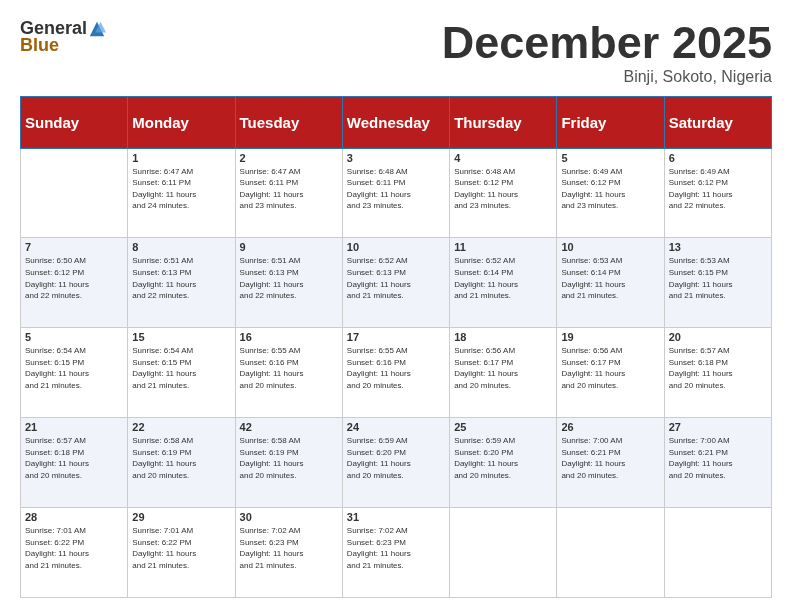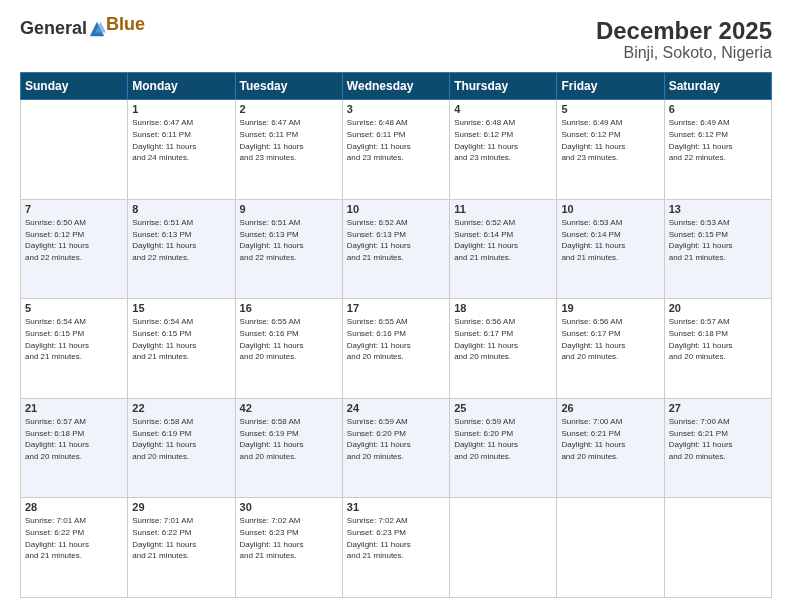--- a/index.html
+++ b/index.html
@@ -18,61 +18,62 @@
       flex-direction: column;
     }
     .header {
       display: flex;
       justify-content: space-between;
       align-items: flex-start;
       margin-bottom: 10px;
     }
     .logo {
       display: flex;
+      flex-direction: column;
       align-items: flex-start;
     }
     .logo-text {
       display: flex;
       align-items: center;
       font-size: 18px;
       font-weight: bold;
       color: #333;
     }
     .logo-general { color: #333; }
     .logo-blue { color: #1a6bbf; }
     .logo-icon {
       width: 18px;
       height: 18px;
       margin-left: 1px;
     }
     .title-area {
       text-align: right;
     }
     .month-title {
-      font-size: 24px;
+      font-size: 45px;
       font-weight: bold;
       color: #333;
       line-height: 1.1;
     }
     .location {
       font-size: 16px;
       color: #555;
     }
     .calendar-table {
       width: 100%;
       border-collapse: collapse;
       flex: 1;
       table-layout: fixed;
     }
     .calendar-table thead tr th {
-      background-color: #0c4a6e;
+      background-color: #b91c1c;
       color: #fff;
-      font-size: 12px;
+      font-size: 15px;
       font-weight: bold;
-      padding: 6px 4px;
+      padding: 17px 4px;
       text-align: left;
       border: 1px solid #2e75b6;
     }
     .calendar-table tbody tr td {
       border: 1px solid #ccc;
       vertical-align: top;
       padding: 3px 4px;
       font-size: 8.5px;
       color: #333;
       height: 80px;

